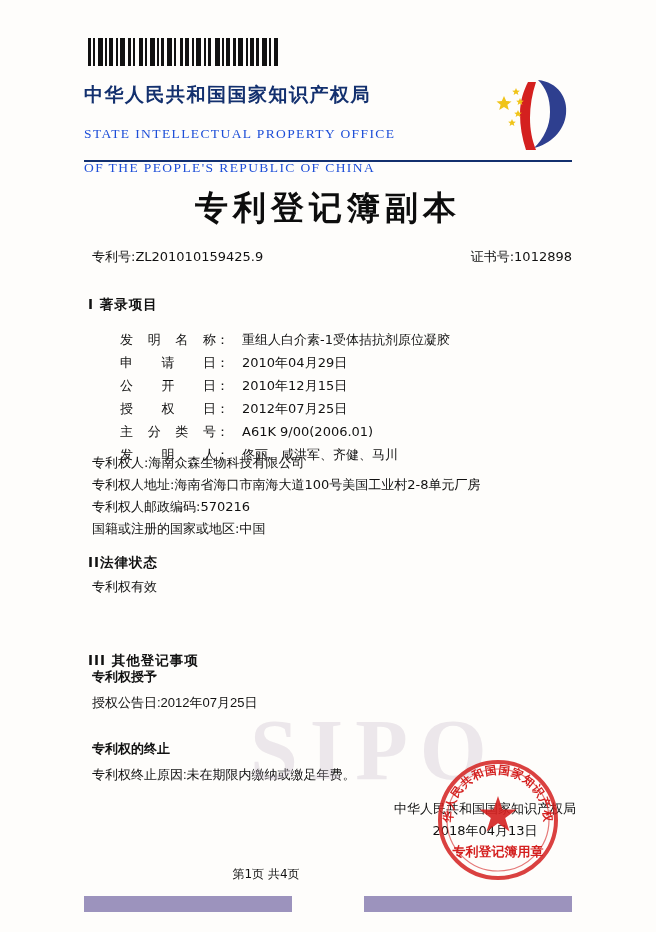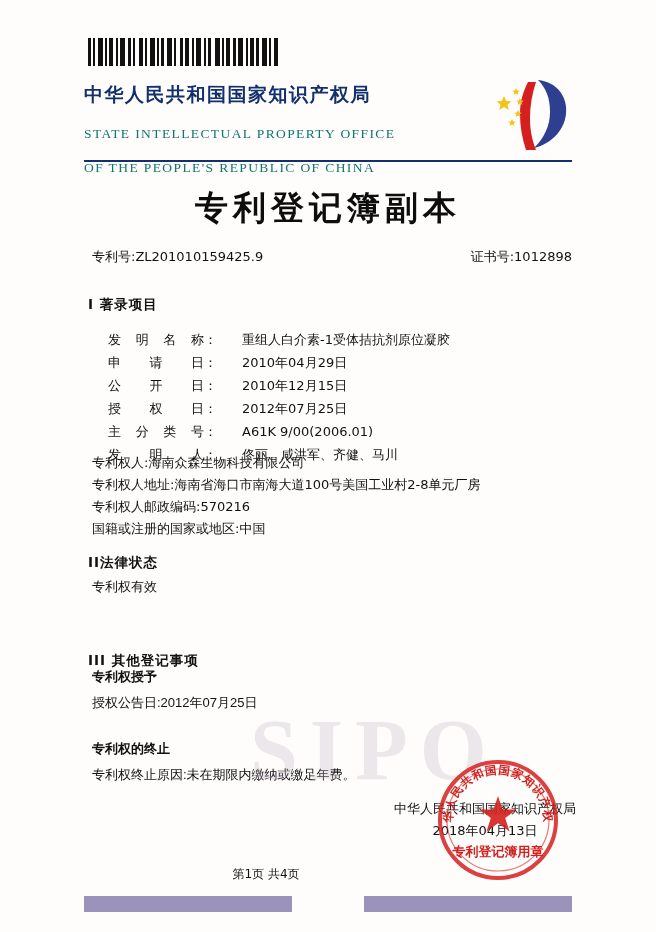--- a/index.html
+++ b/index.html
@@ -51,21 +51,21 @@
     font-size: 19px;
     letter-spacing: 1.5px;
     color: #13306e;
     margin: 0 0 4px 0;
     white-space: nowrap;
   }
   .lh-en1, .lh-en2 {
     font-family: "Liberation Serif", serif;
     font-size: 13.5px;
     letter-spacing: 1.4px;
-    color: #0f766e;
+    color: #1d4ed8;
     margin: 18px 0;
     white-space: nowrap;
   }
   .lh-rule {
     position: absolute;
     left: 84px;
     top: 160px;
     width: 488px;
     height: 2px;
     background: #13306e;
@@ -138,20 +138,21 @@
   }
   .bib td.lbl {
     width: 126px;
     white-space: nowrap;
   }
   .bib td.lbl span {
     display: inline-block;
     width: 96px;
     text-align: justify;
     text-align-last: justify;
+    margin-left: 12px;
   }
   .bib td.val { padding-left: 8px; white-space: nowrap; }
 
   
   .owner {
     position: absolute;
     left: 92px;
     top: 452px;
     font-family: "DejaVu Sans", sans-serif;
     font-size: 13px;

